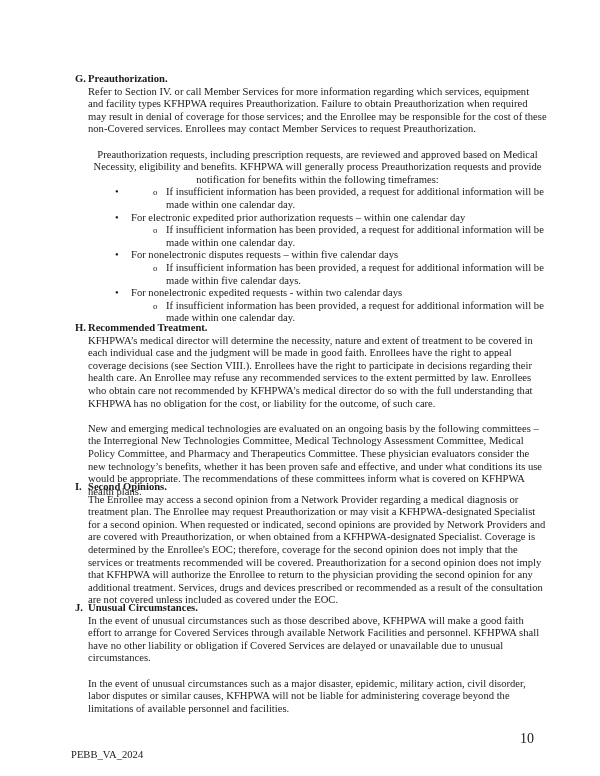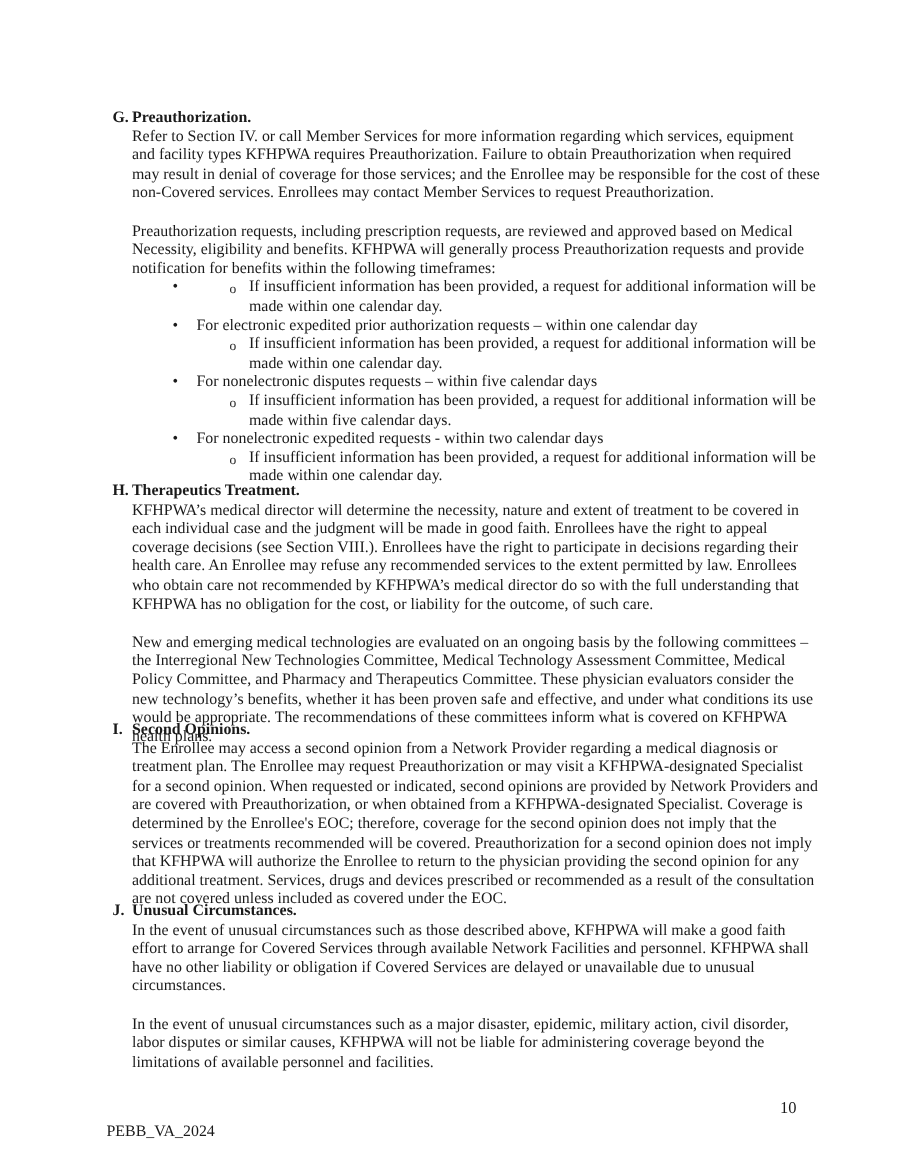--- a/index.html
+++ b/index.html
@@ -12,35 +12,35 @@
   .body { margin-left: 13px; }
   .para { margin: 0 0 12.6px 0; }
   .para:last-child { margin-bottom: 0; }
   ul.l1 { list-style: none; margin: 0; padding: 0; }
   ul.l1 > li { position: relative; padding-left: 43px; }
   ul.l1 > li > .bullet { position: absolute; left: 27px; top: 0; }
   ul.l2 { list-style: none; margin: 0; padding: 0; }
   ul.l2 > li { position: relative; padding-left: 35px; }
   ul.l2 > li > .bullet { position: absolute; left: 22px; top: 0; font-size: 9px; }
   .footer-left { position: absolute; left: 71px; top: 733px; font-size: 10.6px; margin-top: 16px; }
-  .footer-right { position: absolute; left: 520px; top: 733px; font-size: 11px; }
+  .footer-right { position: absolute; left: 520px; top: 733px; font-size: 14px; }
 </style>
 </head>
 <body>
 
 <div class="page">
 
   <div class="section" style="top:73px;">
     <div class="sec-head">
       <span class="sec-letter">G.</span>
       <span>Preauthorization.</span>
     </div>
     <div class="body">
       <p class="para">Refer to Section IV. or call Member Services for more information regarding which services, equipment and facility types KFHPWA requires Preauthorization. Failure to obtain Preauthorization when required may result in denial of coverage for those services; and the Enrollee may be responsible for the cost of these non-Covered services. Enrollees may contact Member Services to request Preauthorization.</p>
-      <p class="para" style="margin-bottom:0;">Preauthorization requests, including prescription requests, are reviewed and approved based on Medical Necessity, eligibility and benefits. KFHPWA will generally process Preauthorization requests and provide notification for benefits within the following timeframes:</p>
+      <p class="para" style="margin-bottom:0;text-align:center;">Preauthorization requests, including prescription requests, are reviewed and approved based on Medical Necessity, eligibility and benefits. KFHPWA will generally process Preauthorization requests and provide notification for benefits within the following timeframes:</p>
       <ul class="l1">
         <li>
           <span class="bullet">•</span>
           <ul class="l2">
               <li>
             <span class="bullet">o</span>
             <span>If insufficient information has been provided, a request for additional information will be made within one calendar day.</span>
           </li>
             </ul>
         </li>
@@ -74,21 +74,21 @@
           </li>
             </ul>
         </li>
       </ul>
     </div>
   </div>
 
   <div class="section" style="top:322px;">
     <div class="sec-head">
       <span class="sec-letter">H.</span>
-      <span>Therapeutics Treatment.</span>
+      <span>Recommended Treatment.</span>
     </div>
     <div class="body">
       <p class="para">KFHPWA’s medical director will determine the necessity, nature and extent of treatment to be covered in each individual case and the judgment will be made in good faith. Enrollees have the right to appeal coverage decisions (see Section VIII.). Enrollees have the right to participate in decisions regarding their health care. An Enrollee may refuse any recommended services to the extent permitted by law. Enrollees who obtain care not recommended by KFHPWA’s medical director do so with the full understanding that KFHPWA has no obligation for the cost, or liability for the outcome, of such care.</p>
       <p class="para">New and emerging medical technologies are evaluated on an ongoing basis by the following committees – the Interregional New Technologies Committee, Medical Technology Assessment Committee, Medical Policy Committee, and Pharmacy and Therapeutics Committee. These physician evaluators consider the new technology’s benefits, whether it has been proven safe and effective, and under what conditions its use would be appropriate. The recommendations of these committees inform what is covered on KFHPWA health plans.</p>
     </div>
   </div>
 
   <div class="section" style="top:481px;">
     <div class="sec-head">
       <span class="sec-letter">I.</span>

